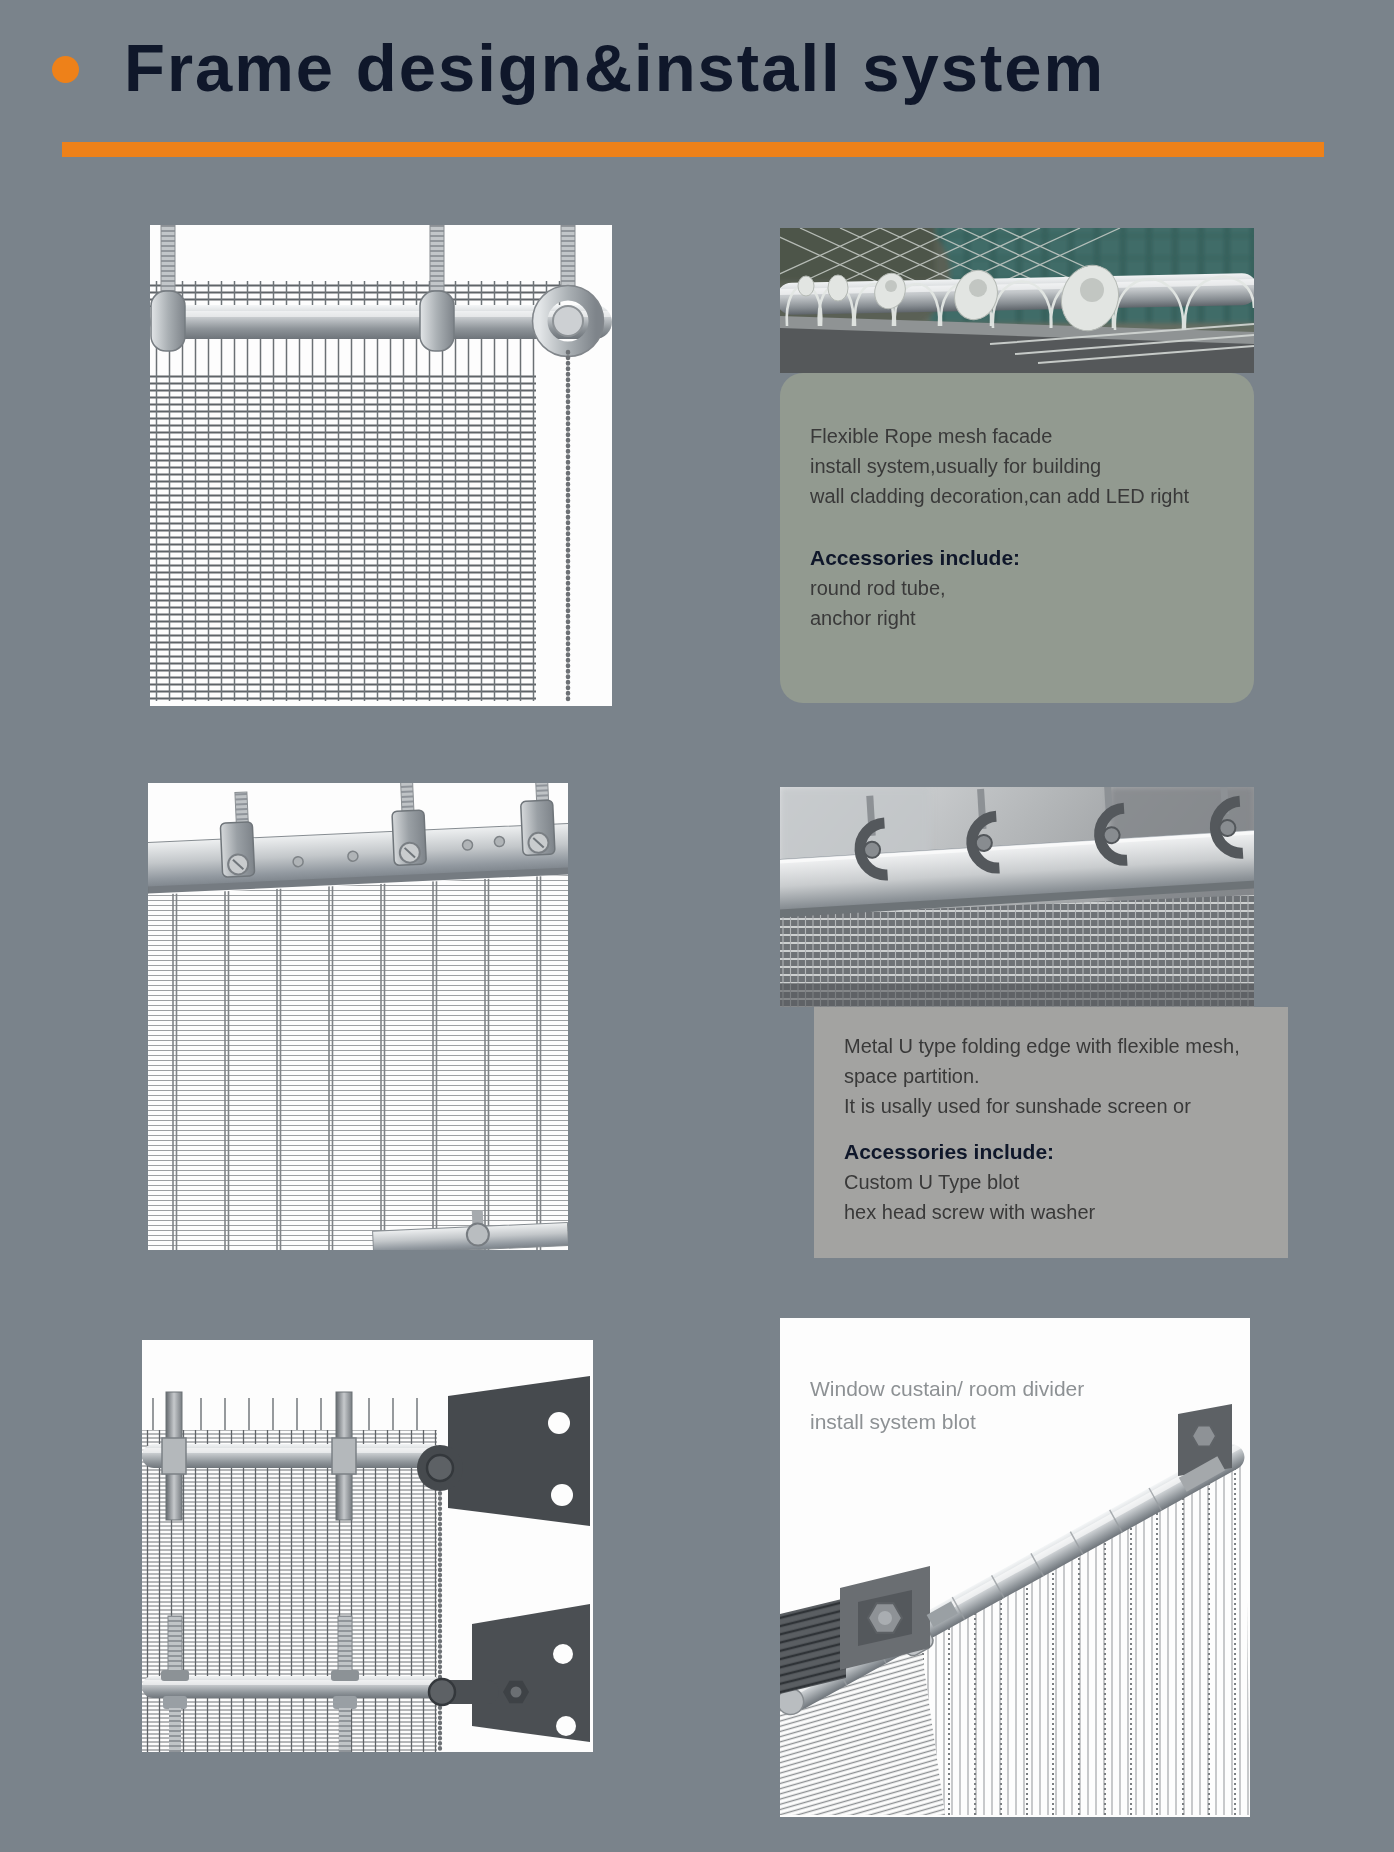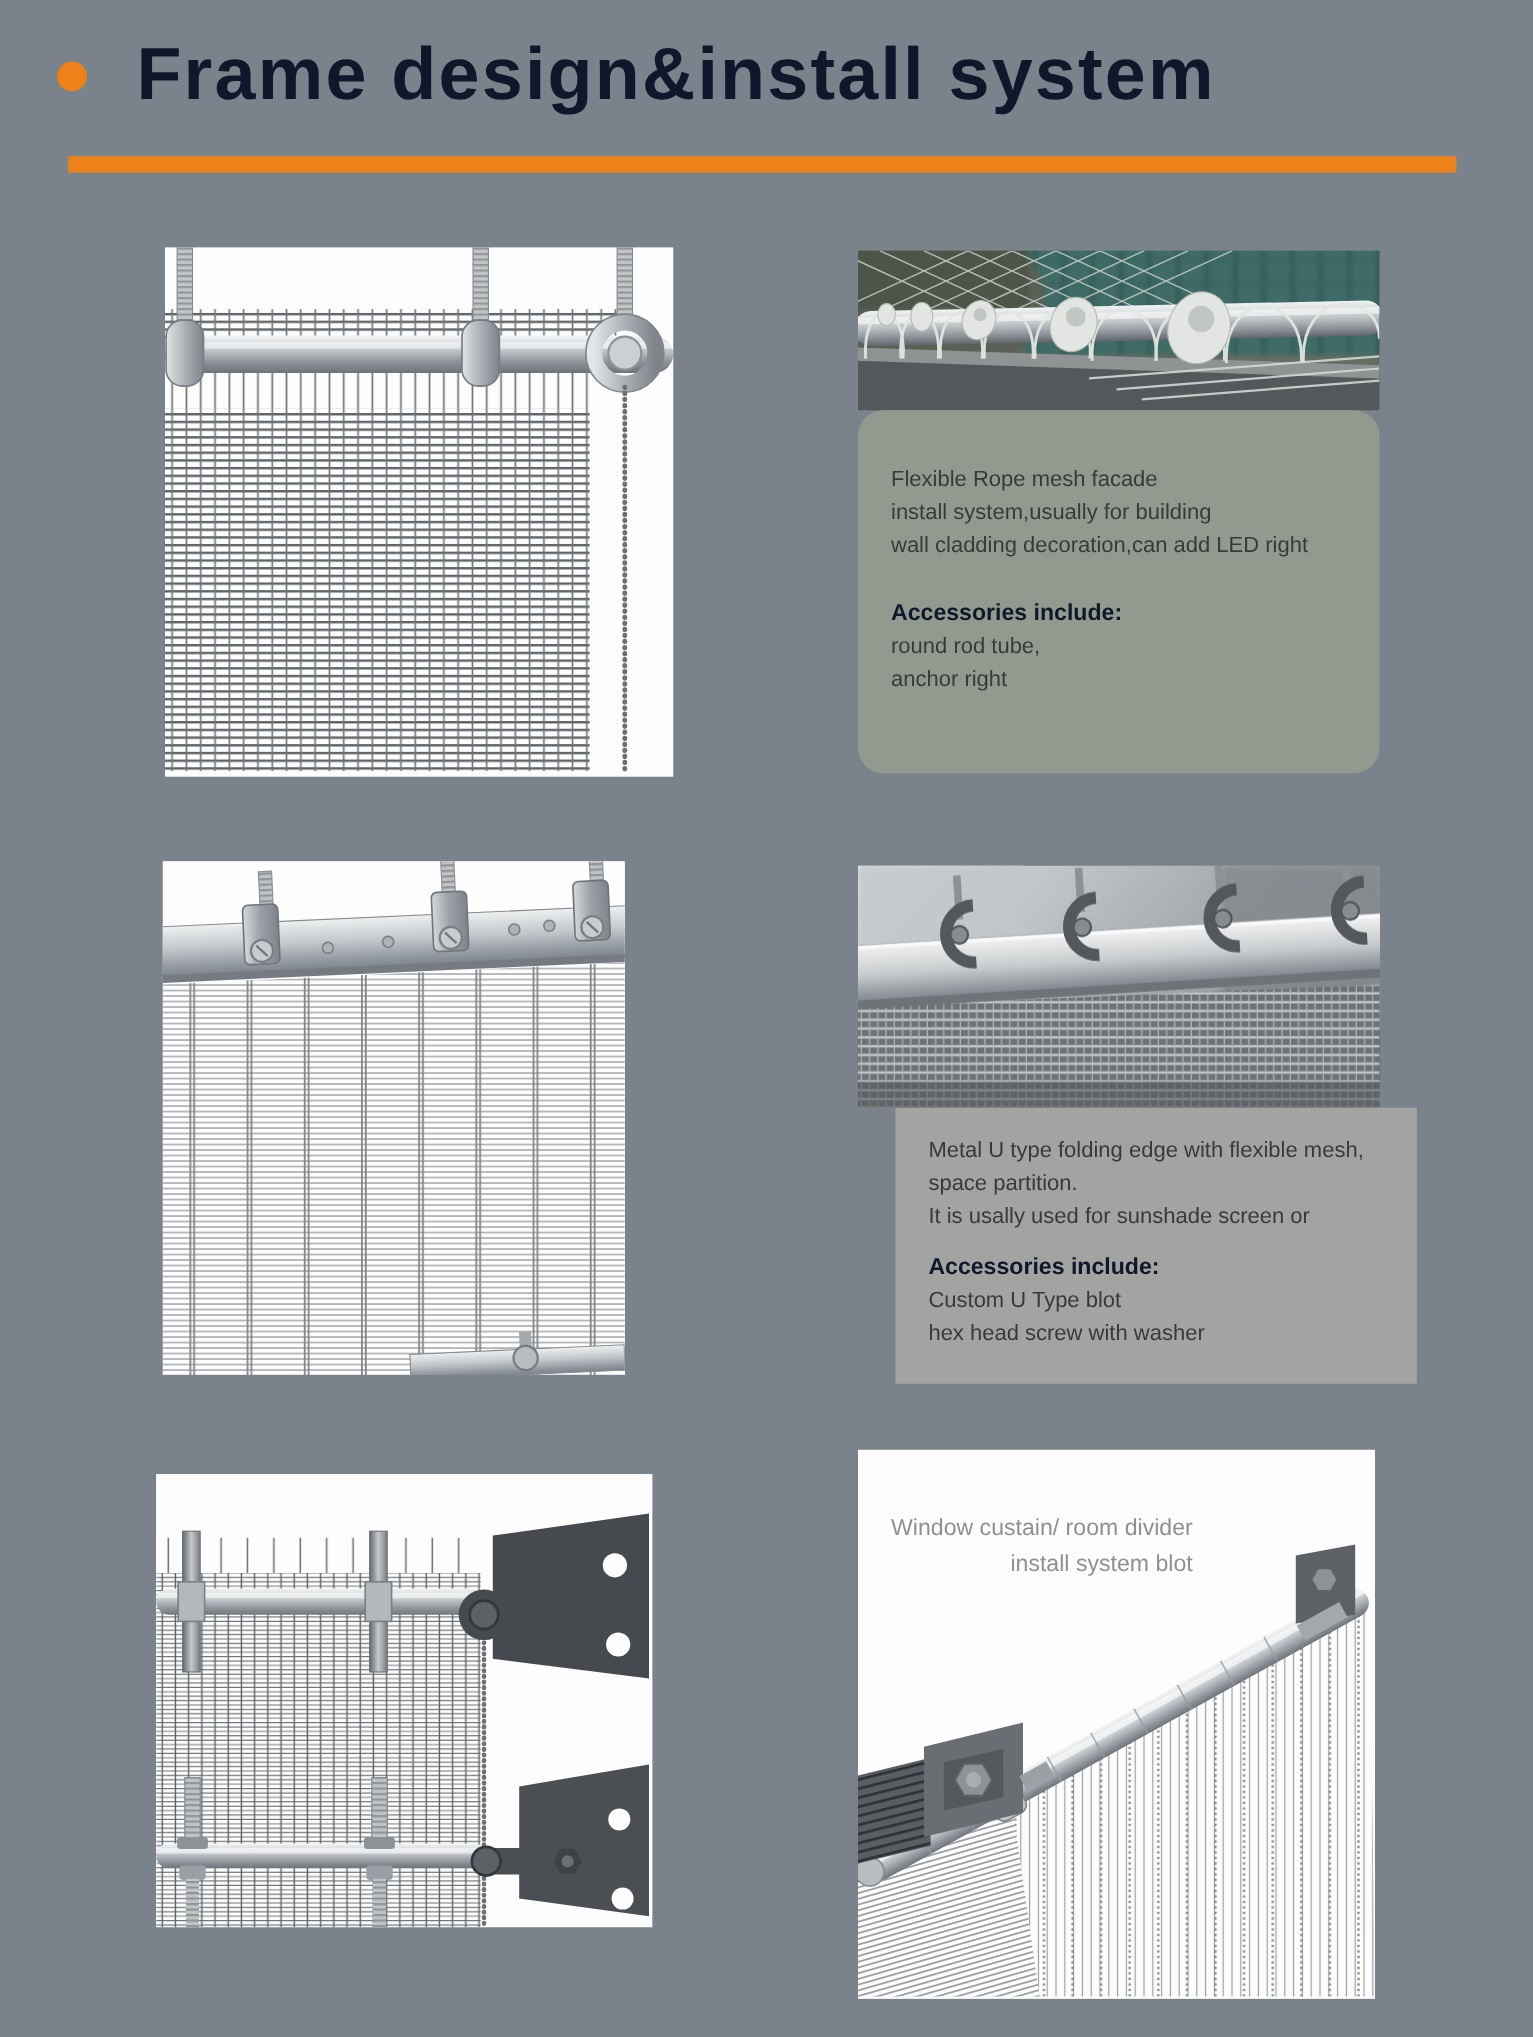--- a/index.html
+++ b/index.html
@@ -35,21 +35,21 @@
   .panel2{left:780px;top:1007px;width:474px;height:251px;background:#a3a3a1;padding:24px 20px 0 30px;margin-left:34px;}
   .panel3{left:780px;top:1318px;width:470px;height:499px;background:#fdfdfd;}
   .panel3 svg{position:absolute;left:0;top:0;width:470px;height:499px;}
   .desc-line{font-size:20px;line-height:30px;}
   .acc-block{margin-top:32px;}
   .panel2 .acc-block{margin-top:16px;}
   .acc-heading{font-size:21px;line-height:30px;font-weight:bold;color:#0f172a;}
   .acc-line{font-size:20px;line-height:30px;}
   .curtain-caption{
     position:absolute;left:30px;top:54px;z-index:2;
-    font-size:21px;line-height:33px;color:#8d9194;text-align:right;
+    font-size:21px;line-height:33px;color:#8d9194;
   }
 </style>
 </head>
 <body>
 
 <div id="page">
 
   <div class="bullet"></div>
   <div class="page-title">Frame design&amp;install system</div>
   <div class="rule"></div>

